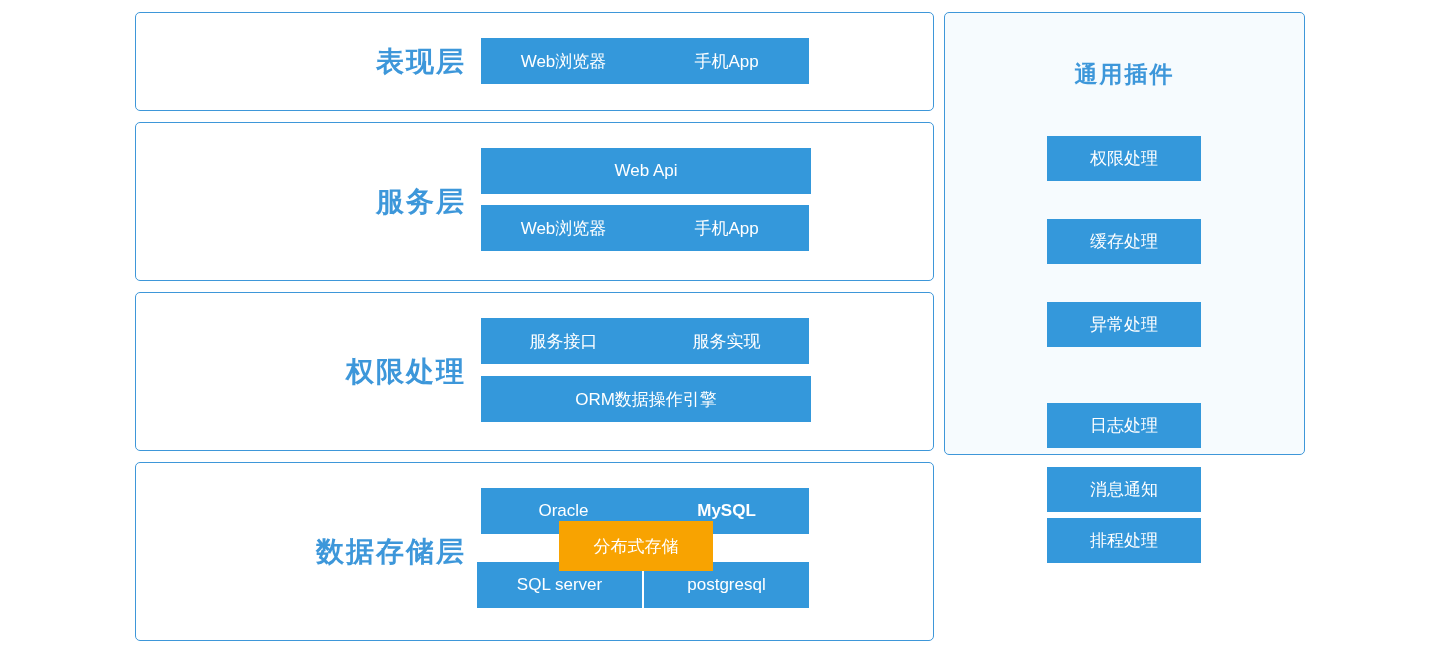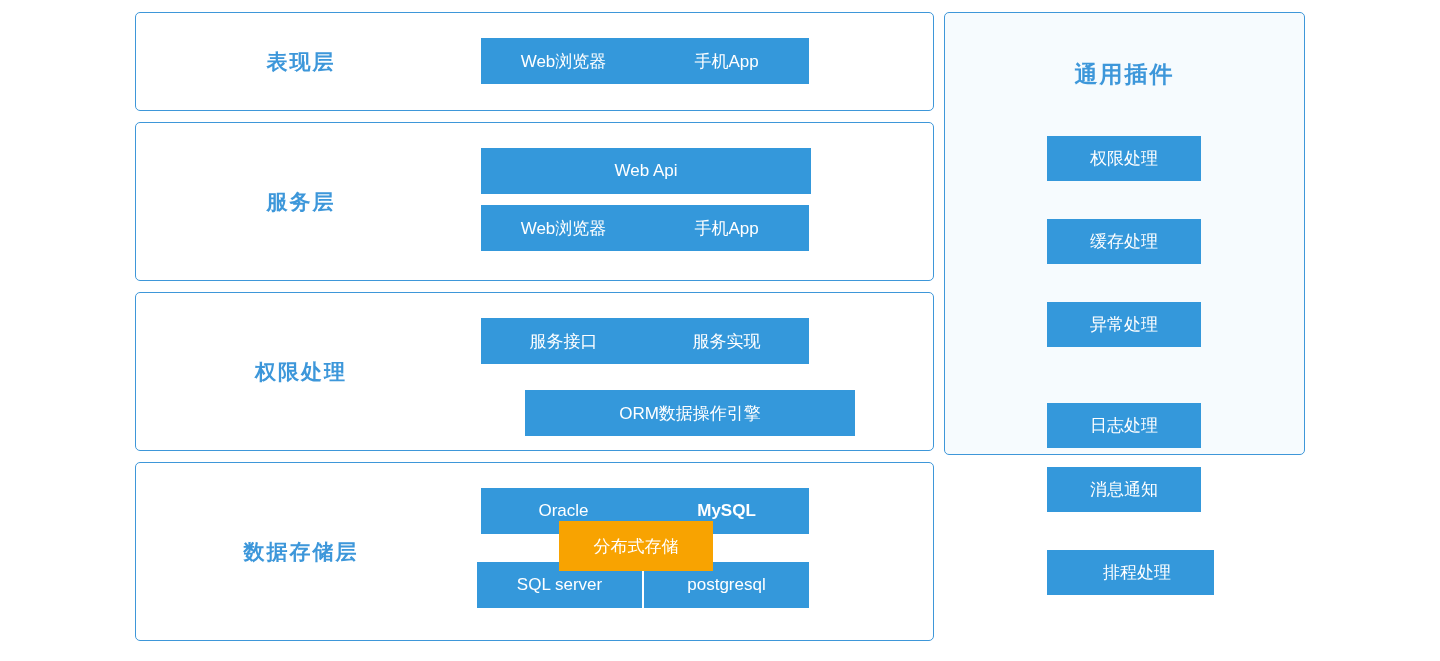--- a/index.html
+++ b/index.html
@@ -15,22 +15,22 @@
   body{font-family:"Liberation Sans","DejaVu Sans",sans-serif;}
   .stage{position:relative;width:1440px;height:661px;background:var(--page-bg);overflow:hidden;}
 
   .layer{
     position:absolute;left:135px;width:799px;
     background:#fff;border:1.5px solid var(--border-blue);
     border-radius:5px;box-sizing:border-box;
   }
   .layer-title{
     position:absolute;left:0;width:330px;top:50%;transform:translateY(-50%);
-    margin:0;text-align:center;
-    font-size:21px;font-weight:bold;color:var(--title-blue);letter-spacing:2px;
+    margin:0;text-align:right;
+    font-size:28px;font-weight:bold;color:var(--title-blue);letter-spacing:2px;
   }
   .node{
     position:absolute;height:46px;background:var(--box-blue);
     color:var(--node-text);display:flex;align-items:center;justify-content:center;
     font-size:17px;box-sizing:border-box;white-space:nowrap;
   }
   .node.std{width:165px;}
   .node.wide{width:330px;}
   .node.accent{
     background:var(--accent-orange);width:154px;height:50px;z-index:2;
@@ -67,35 +67,35 @@
     <h2 class="layer-title">服务层</h2>
     <div class="node wide" style="left:345px;top:25px;">Web Api</div>
     <div class="node std" style="left:345px;top:82px;">Web浏览器</div>
     <div class="node std" style="left:508px;top:82px;">手机App</div>
   </section>
 
   <section class="layer" style="top:292px;height:159px;">
     <h2 class="layer-title">权限处理</h2>
     <div class="node std" style="left:345px;top:25px;">服务接口</div>
     <div class="node std" style="left:508px;top:25px;">服务实现</div>
-    <div class="node wide" style="left:345px;top:97px;margin-left:44px;">ORM数据操作引擎</div>
+    <div class="node wide" style="left:345px;top:83px;">ORM数据操作引擎</div>
   </section>
 
   <section class="layer" style="top:462px;height:179px;">
     <h2 class="layer-title">数据存储层</h2>
     <div class="node std" style="left:345px;top:25px;">Oracle</div>
     <div class="node std" style="left:508px;top:25px;font-weight:bold;">MySQL</div>
     <div class="node std" style="left:341px;top:99px;">SQL server</div>
     <div class="node std" style="left:508px;top:99px;">postgresql</div>
     <div class="node accent" style="left:423px;top:58px;">分布式存储</div>
   </section>
 
   <aside class="panel">
     <h2 class="panel-title">通用插件</h2>
     <div class="plugin" style="top:123px;">权限处理</div>
     <div class="plugin" style="top:206px;">缓存处理</div>
     <div class="plugin" style="top:289px;">异常处理</div>
     <div class="plugin" style="top:390px;">日志处理</div>
     <div class="plugin" style="top:454px;">消息通知</div>
-    <div class="plugin" style="top:537px;padding-left:13px;">排程处理</div>
+    <div class="plugin" style="top:505px;">排程处理</div>
   </aside>
 
 </div>
 
 </body></html>

